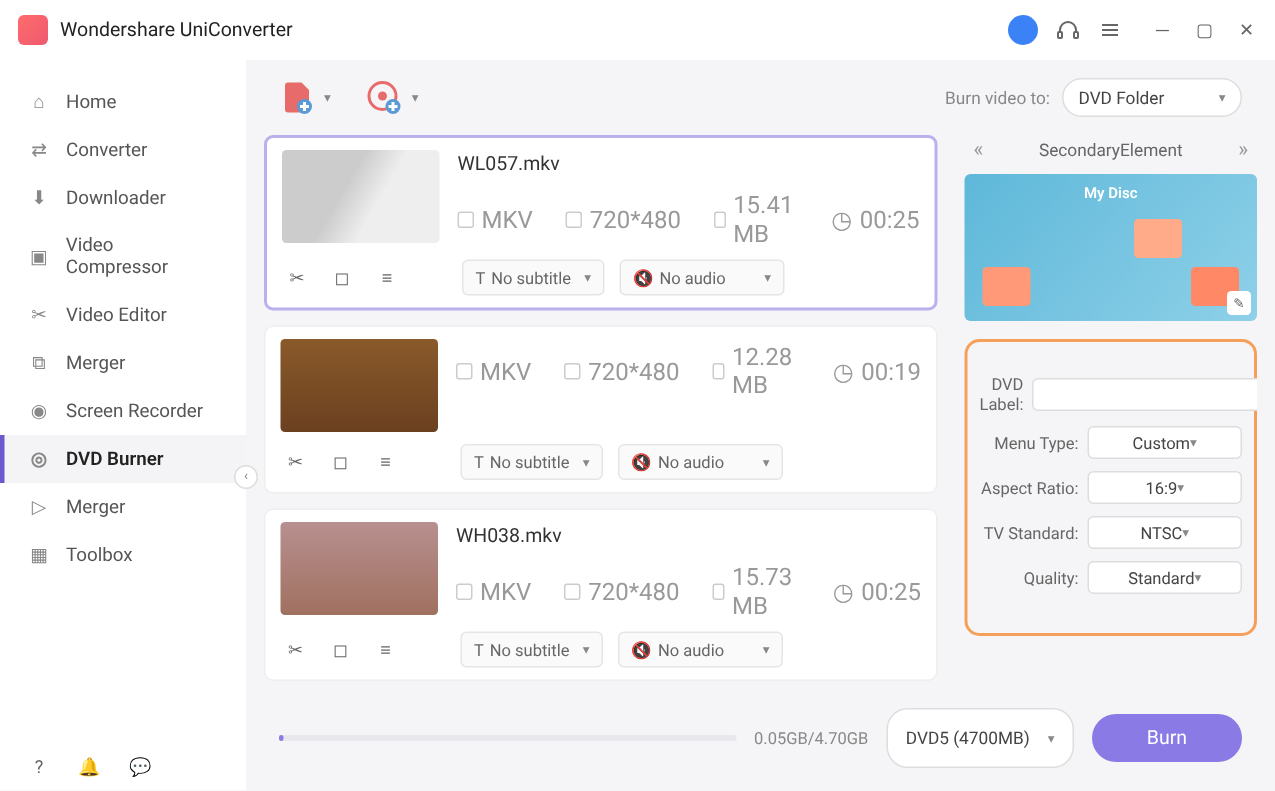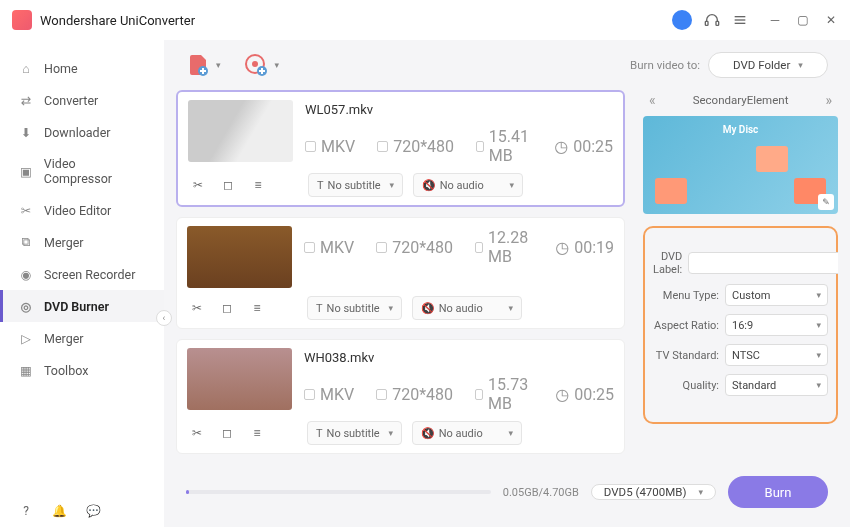--- a/index.html
+++ b/index.html
@@ -18,21 +18,21 @@
 .side-item.active { background: #f4f4f6; font-weight: 600; color: #222; border-left: 3px solid #6a5acd; padding-left:15px;}
 .side-icon { width: 16px; height: 16px; color: #888; display:flex;align-items:center;justify-content:center;}
 .collapse-handle { position: absolute; right: -8px; top: 270px; width: 16px; height: 16px; background: #fff; border-radius: 50%; border: 1px solid #ddd; display:flex;align-items:center;justify-content:center;font-size:9px;color:#888;cursor:pointer;}
 .bottombar { position: absolute; bottom: 8px; left: 18px; display: flex; gap: 18px; }
 .content { flex: 1; display: flex; flex-direction: column; padding: 0 12px 10px 12px; }
 .toolbar { height: 50px; display: flex; align-items: center; padding: 0 10px; }
 .tool-btn { width: 24px; height: 24px; display:flex;align-items:center;justify-content:center;cursor:pointer;margin-right:6px;}
 .tool-caret { font-size: 9px; color:#888; margin-right: 24px; }
 .burn-to-label { margin-left: auto; color: #888; font-size: 11.5px; margin-right: 8px; }
 .select { background: #fff; border: 1px solid #ddd; border-radius: 13px; height: 26px; display: flex; align-items: center; padding: 0 10px; font-size: 11.5px; color: #444; cursor:pointer;gap:8px;}
-.select.w110 { width: 120px; justify-content: center; }
+.select.w110 { width: 120px; justify-content: space-between; }
 .caret { font-size: 9px; color: #888; }
 .body-row { flex: 1; display: flex; gap: 14px; overflow: hidden; }
 .list { flex: 1; overflow-y: auto; padding-right: 4px; }
 .card { background: #fff; border-radius: 6px; padding: 8px 10px 8px 10px; margin-bottom: 10px; border: 1px solid #eee;}
 .card.active { border: 2px solid #b9b0ee; }
 .card-top { display: flex; gap: 12px; }
 .thumb { width: 105px; height: 62px; background: #888; border-radius: 3px; flex-shrink: 0; background-size:cover;}
 .thumb.t1{background:linear-gradient(120deg,#ccc 40%,#eee 60%),#ddd;}
 .thumb.t2{background:linear-gradient(#8a5a2a,#6b4020);}
 .thumb.t3{background:linear-gradient(#b89090,#a07060);}
@@ -54,26 +54,26 @@
 .template-preview::after{content:"My Disc";position:absolute;top:8px;left:50%;transform:translateX(-50%);color:#fff;font-size:10px;font-weight:600;}
 .tv{position:absolute;width:32px;height:26px;background:#e86;border-radius:3px;}
 .tv.a{left:12px;bottom:10px;background:#f97;}
 .tv.b{right:12px;bottom:10px;background:#f86;}
 .tv.c{right:50px;top:30px;background:#fa8;}
 .edit-badge{position:absolute;right:4px;bottom:4px;width:16px;height:16px;background:#fff;border-radius:3px;display:flex;align-items:center;justify-content:center;font-size:9px;color:#666;}
 .settings-box { border: 2px solid #f5a05a; border-radius: 10px; margin-top: 12px; padding: 22px 8px; }
 .field-row { display: flex; align-items: center; margin-bottom: 8px; gap: 6px; }
 .field-row:last-child { margin-bottom: 4px; }
 .field-label { width: 66px; text-align: right; font-size: 11px; color: #666; }
-.field-input { flex: 1; height: 22px; border: 1px solid #ddd; border-radius: 4px; background: #fff; font-size: 11px; padding: 0 6px; color:#444;display:flex;align-items:center;justify-content:space-between;cursor:pointer;}
+.field-input { flex: 1; height: 22px; border: 1px solid #ddd; border-radius: 4px; background: #fff; font-size: 11px; padding: 0 6px; color:#444;display:flex;align-items:center;justify-content:center;cursor:pointer;}
 .footer { height: 50px; display: flex; align-items: center; padding: 0 10px 0 10px; gap: 12px; }
 .progress-track { flex: 1; height: 4px; background: #e8e8ec; border-radius: 2px; position: relative; }
 .progress-fill { position: absolute; left: 0; top: 0; height: 100%; width: 1%; background: #8a7ae6; border-radius: 2px; }
 .size-label { font-size: 11px; color: #888; white-space: nowrap; }
-.disc-select { background:#fff;border:1px solid #ddd;border-radius:14px;height:16px;display:flex;align-items:center;padding:0 12px;font-size:11.5px;color:#444;gap:12px;cursor:pointer;}
+.disc-select { background:#fff;border:1px solid #ddd;border-radius:14px;height:40px;display:flex;align-items:center;padding:0 12px;font-size:11.5px;color:#444;gap:12px;cursor:pointer;}
 .burn-btn { background:#8a7ae6;color:#fff;border:none;border-radius:16px;height:32px;width:100px;font-size:13px;cursor:pointer;}
 svg { width: 100%; height: 100%; }
 </style>
 </head>
 <body>
 
 <div class="titlebar">
   <div class="logo"></div>
   <div class="app-title">Wondershare UniConverter</div>
   <div class="title-icons">

